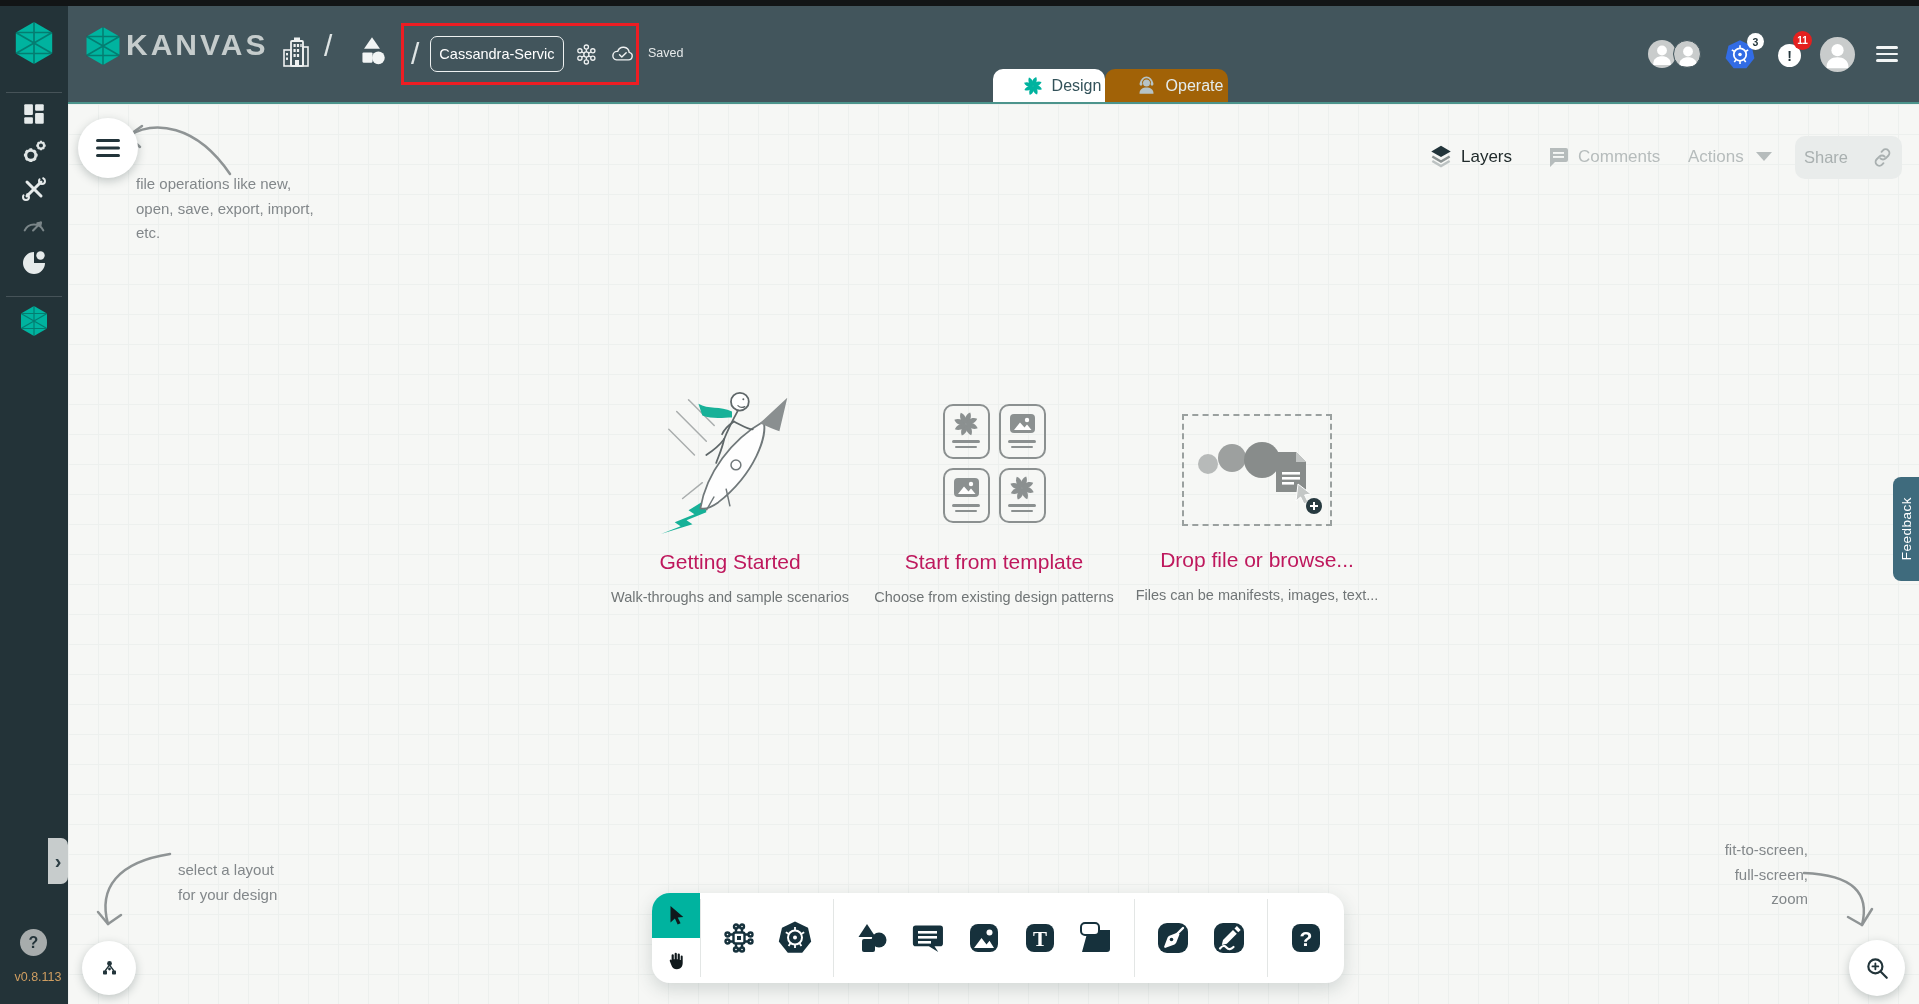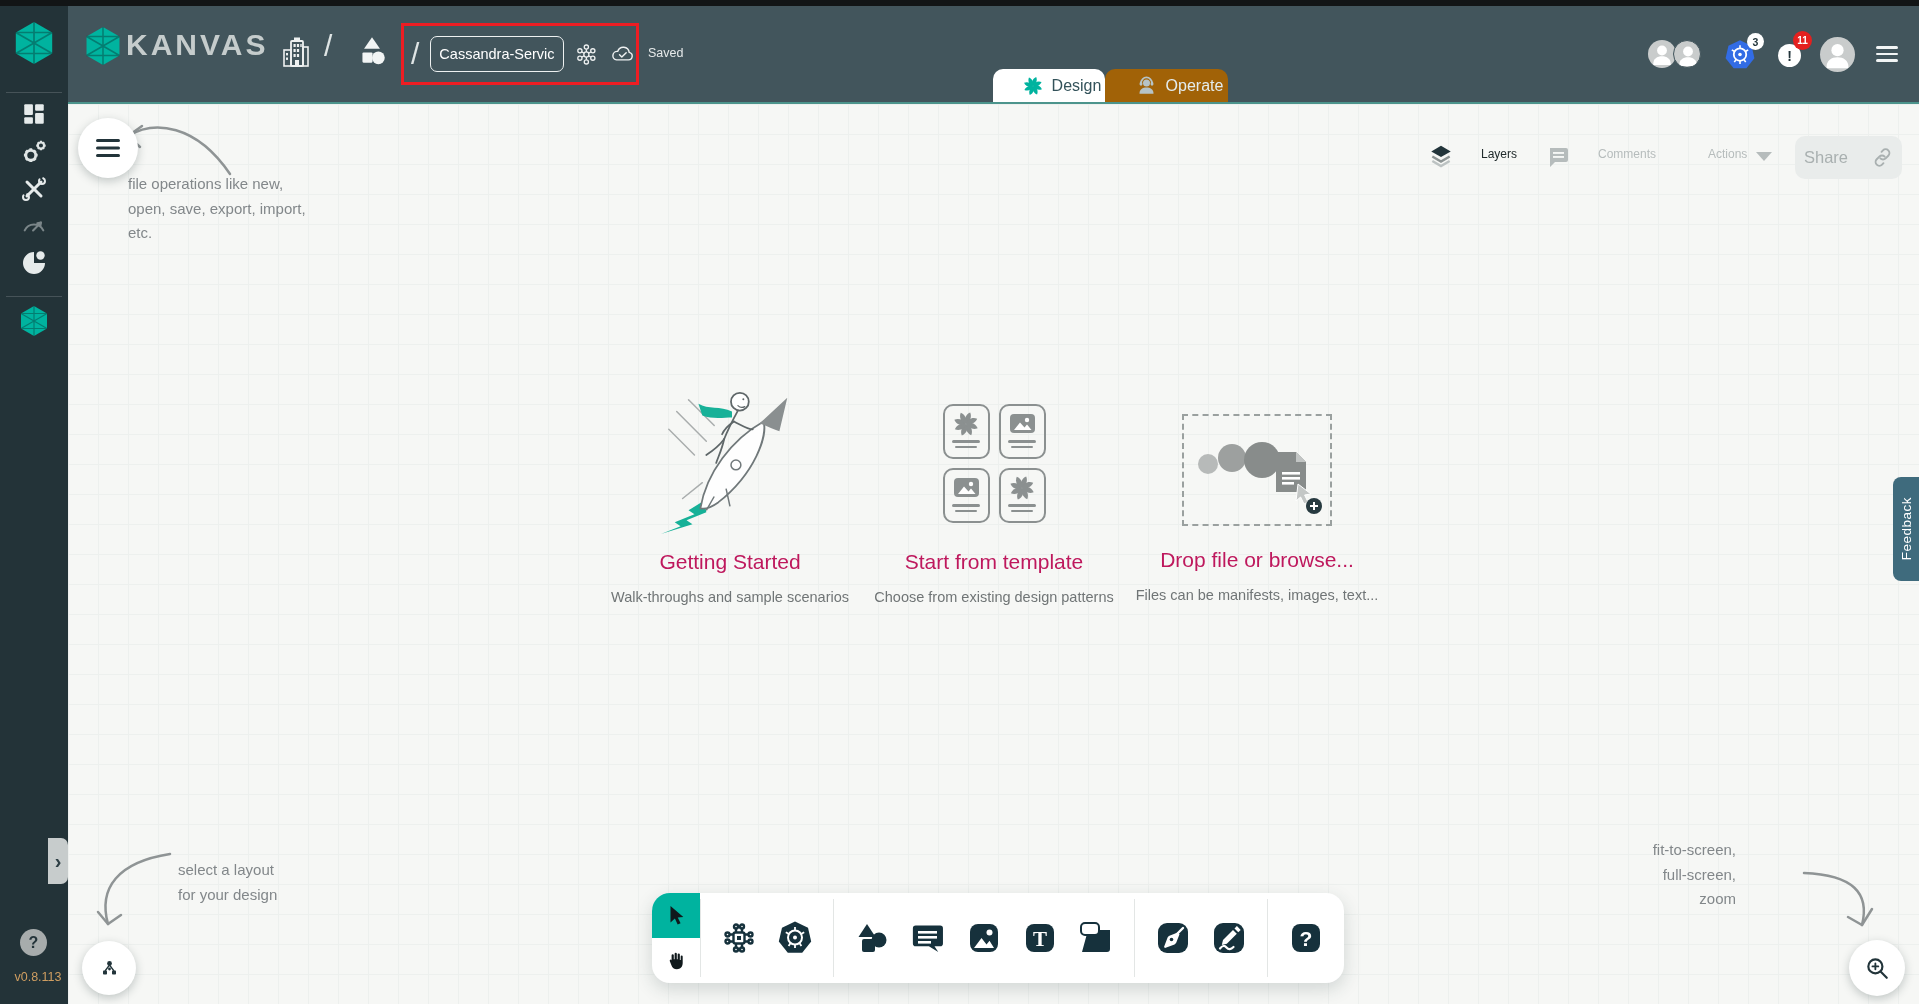--- a/index.html
+++ b/index.html
@@ -47,21 +47,21 @@
   .help-circle { left:20px; top:929px; width:27px; height:27px; border-radius:50%;
                  background:#a7acac; color:#24343a; font-weight:bold; font-size:16px;
                  display:flex; align-items:center; justify-content:center; z-index:31; }
   .version { left:0; top:970px; width:76px; text-align:center; font-size:12.5px;
              color:#cf9e61; z-index:31; }
 
   
   .fab { border-radius:50%; background:#fff; box-shadow:0 3px 10px rgba(30,50,50,.25);
          display:flex; align-items:center; justify-content:center; z-index:12; }
   .note { font-size:15px; line-height:24.5px; color:#82878a; z-index:11; }
-  .panel-label { font-size:12px; z-index:11;margin-left:20px; }
+  .panel-label { font-size:17px; z-index:11; }
   .share-btn { left:1795px; top:136px; width:107px; height:43px; background:#e9eceb;
                border-radius:10px; display:flex; align-items:center; justify-content:center;
                gap:24px; color:#a9b0b0; font-size:16.5px; z-index:11; }
   .caret { left:1756px; top:152px; width:0; height:0; border-left:8px solid transparent;
            border-right:8px solid transparent; border-top:9px solid #b6bcbc; z-index:11; }
 
   .col { width:220px; display:flex; flex-direction:column; align-items:center; z-index:10; }
   .col-title { font-size:21px; color:#be185d; margin-top:14px; white-space:nowrap; }
   .col-sub { font-size:14.5px; color:#707576; margin-top:15px; white-space:nowrap; }
   .tpl-grid { margin-top:26px; display:grid; grid-template-columns:47px 47px; gap:9px; }
@@ -296,21 +296,21 @@
     <svg width="24" height="20" viewBox="0 0 24 20" fill="#22343a">
       <rect y="1" width="24" height="3" rx="1.5"></rect>
         <rect y="8.5" width="24" height="3" rx="1.5"></rect>
         <rect y="16" width="24" height="3" rx="1.5"></rect>
     </svg>
   </div>
   <svg class="abs" style="left:112px;top:112px;z-index:11" width="122" height="68" viewBox="0 0 122 68" fill="none" stroke="#8f9495" stroke-width="2.5" stroke-linecap="round">
     <path d="M118 62 C84 12 42 8 16 24"></path>
     <path d="M16 24 L30 14 M16 24 L28 35"></path>
   </svg>
-  <div class="abs note" style="left:128px;top:172px">
+  <div class="abs note" style="left:136px;top:172px">
     <div>file operations like new,</div>
     <div>open, save, export, import,</div>
     <div>etc.</div>
   </div>
 
   <svg class="abs" style="left:1428px;top:143px;z-index:11" width="26" height="26" viewBox="0 0 24 24">
     <path d="M12 2.6 L21 7.8 12 13 3 7.8 Z" fill="#22343a"></path>
     <path d="M4 12.4 l8 4.7 8-4.7" stroke="#8d9494" stroke-width="2.2" fill="none"></path>
     <path d="M4 16.6 l8 4.7 8-4.7" stroke="#bcc2c2" stroke-width="2.2" fill="none"></path>
   </svg>
@@ -539,21 +539,21 @@
   <div class="abs fab" style="left:82px;top:941px;width:54px;height:54px">
     <svg width="24" height="24" viewBox="0 0 24 24">
       <circle cx="12.5" cy="7.5" r="2.4" fill="#22343a"></circle>
       <rect x="6" y="14.5" width="4" height="4" rx="0.8" fill="#22343a"></rect>
       <rect x="15" y="14.5" width="4" height="4" rx="0.8" fill="#22343a"></rect>
       <circle cx="12.5" cy="13" r="1.4" fill="#22343a"></circle>
       <path d="M12.5 9 L8 15 M12.5 9 L17 15" stroke="#22343a" stroke-width="1.3" fill="none"></path>
     </svg>
   </div>
 
-  <div class="abs note" style="left:1564px;top:838px;width:172px;text-align:right">
+  <div class="abs note" style="left:1636px;top:838px;width:172px;text-align:right">
     <div>fit-to-screen,</div>
     <div>full-screen,</div>
     <div>zoom</div>
   </div>
   <svg class="abs" style="left:1798px;top:855px;z-index:11" width="82" height="80" viewBox="0 0 82 80" fill="none" stroke="#8f9495" stroke-width="2.5" stroke-linecap="round">
     <path d="M6 18 C55 20 72 38 64 70"></path>
     <path d="M64 70 L50 62 M64 70 L74 54"></path>
   </svg>
   <div class="abs fab" style="left:1849px;top:940px;width:56px;height:56px">
     <svg width="26" height="26" viewBox="0 0 24 24" stroke="#22343a" stroke-width="2" fill="none" stroke-linecap="round">

